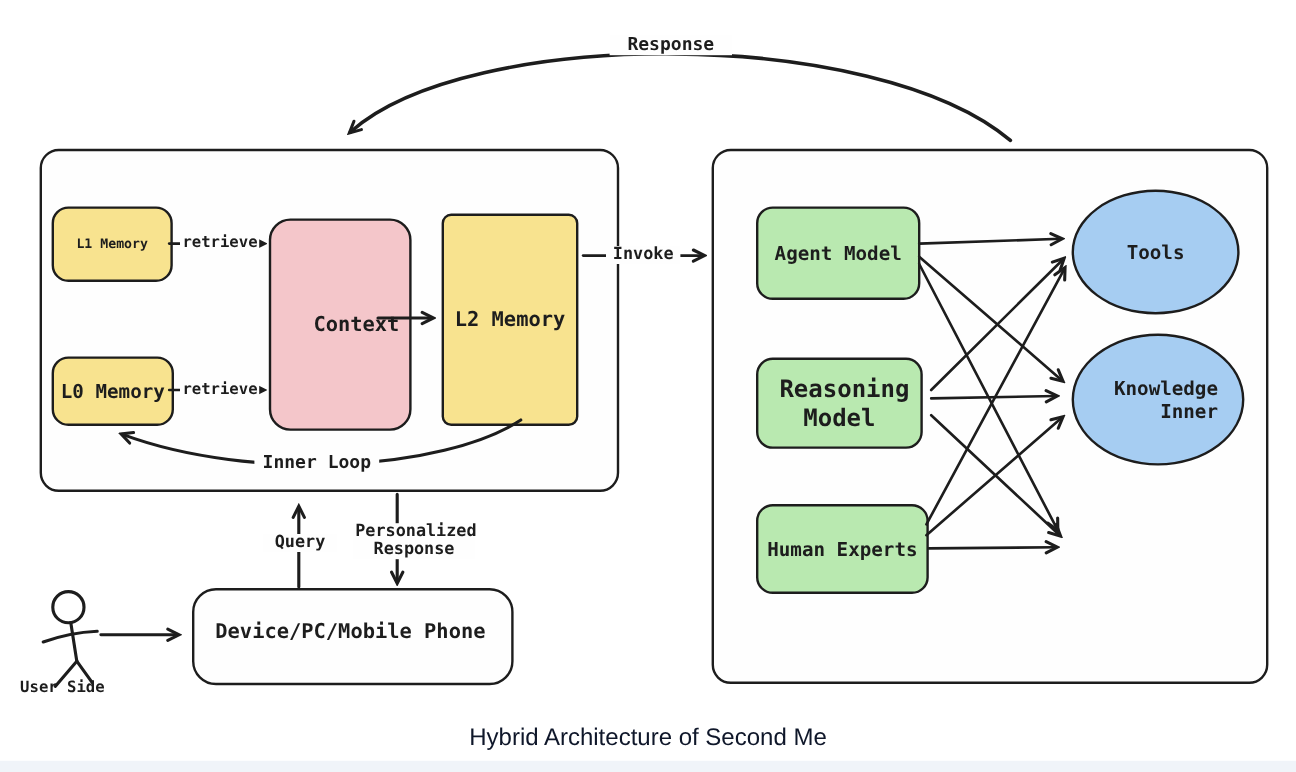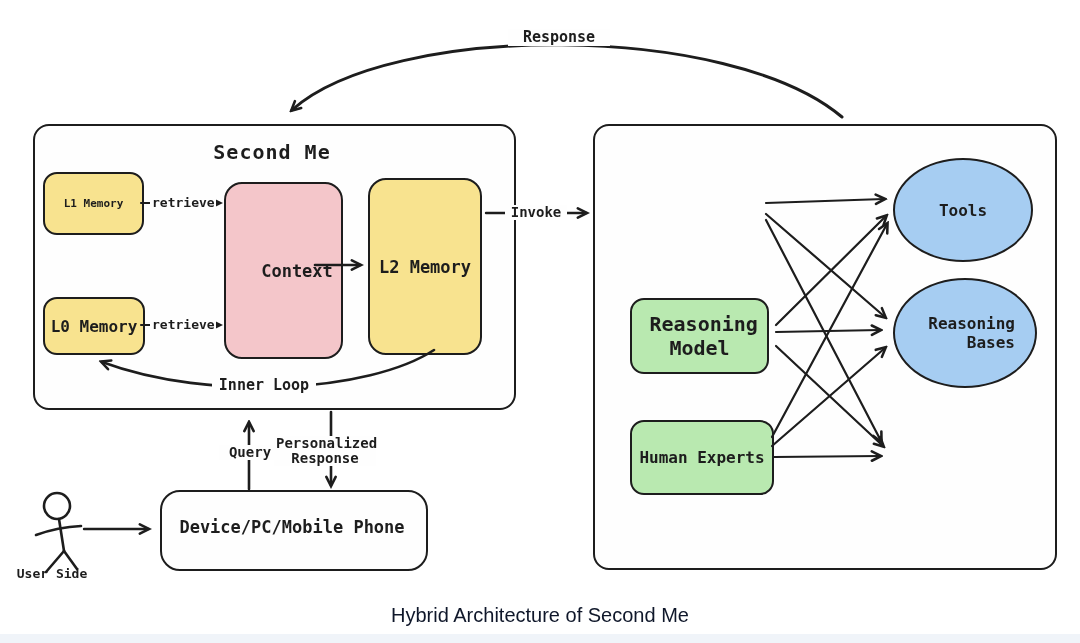--- a/index.html
+++ b/index.html
@@ -34,36 +34,39 @@
 
   <div class="node yellow" style="left:43px;top:172px;width:97px;height:59px;font-size:11px;">
     <span>L1 Memory</span>
   </div>
   <div class="node yellow" style="left:43px;top:297px;width:98px;height:54px;font-size:16px;text-align:center;">
     <span>L0 Memory</span>
   </div>
   <div class="node pink" style="left:224px;top:182px;width:88px;height:173px;font-size:17px;border-radius:18px;">
     <span>Context</span>
   </div>
-  <div class="node yellow" style="left:368px;top:178px;width:110px;height:173px;font-size:17px;border-radius:18px;">
+  <div class="node yellow" style="left:368px;top:178px;width:110px;height:173px;font-size:17px;border-radius:8px;">
     <span>L2 Memory</span>
   </div>
 
+  <div class="node green" style="left:630px;top:172px;width:133px;height:74px;font-size:16px;">
+    <span>Agent Model</span>
+  </div>
   <div class="node green" style="left:630px;top:298px;width:135px;height:72px;font-size:20px;">
     <span class="wrap2">Reasoning Model</span>
   </div>
   <div class="node green" style="left:630px;top:420px;width:140px;height:71px;font-size:16px;">
     <span>Human Experts</span>
   </div>
 
   <div class="ellipse" style="left:893px;top:158px;width:136px;height:100px;font-size:16px;">
     <span>Tools</span>
   </div>
   <div class="ellipse" style="left:893px;top:278px;width:140px;height:106px;font-size:16px;">
-    <span class="wrap2">Reasoning Bases</span>
+    <span class="wrap2">Knowledge Inner</span>
   </div>
 
   <div class="panel" style="left:160px;top:490px;width:264px;height:77px;border-radius:20px;"></div>
   <div class="lbl" style="left:170px;top:518px;width:244px;font-size:17px;">Device/PC/Mobile Phone</div>
 
   <svg class="wires" width="1080" height="643" viewBox="0 0 1080 643">
     <defs>
       <marker id="ah" viewBox="0 0 12 12" refX="9" refY="6" markerWidth="14" markerHeight="14" orient="auto" markerUnits="userSpaceOnUse">
         <path d="M2,2 L10,6 L2,10" fill="none" stroke="#1d1d1d" stroke-width="2.2" stroke-linecap="round"></path>
       </marker>
@@ -95,26 +98,25 @@
       <g stroke-width="2.6">
         <circle cx="57" cy="506" r="13"></circle>
         <path d="M 59,519 L 64,551"></path>
         <path d="M 36,535 Q 58,527 81,526"></path>
         <path d="M 64,551 L 46,572"></path>
         <path d="M 64,551 L 77,569"></path>
       </g>
     </g>
   </svg>
 
-  <div class="lbl title-lbl" style="left:172px;top:141px;width:200px;">Second Me</div>
 
   <div class="lbl onwire" style="left:150px;top:196px;width:62px;font-size:13px;">retrieve</div>
   <div class="lbl onwire" style="left:150px;top:318px;width:62px;font-size:13px;">retrieve</div>
   <div class="lbl onwire" style="left:212px;top:377px;width:100px;font-size:15px;">Inner Loop</div>
   <div class="lbl onwire" style="left:505px;top:205px;width:58px;font-size:14px;">Invoke</div>
   <div class="lbl onwire" style="left:508px;top:29px;width:98px;font-size:15px;">Response</div>
   <div class="lbl onwire" style="left:219px;top:445px;width:58px;font-size:14px;">Query</div>
-  <div class="lbl onwire" style="left:274px;top:436px;width:98px;font-size:14px;line-height:15px;">Personalized Response</div>
+  <div class="lbl onwire" style="left:294px;top:436px;width:98px;font-size:14px;line-height:15px;">Personalized Response</div>
   <div class="lbl" style="left:15px;top:567px;width:74px;font-size:13px;">User Side</div>
 
   <div class="caption">Hybrid Architecture of Second Me</div>
   <div class="bottom-strip"></div>
 </div>
 
 </body></html>

